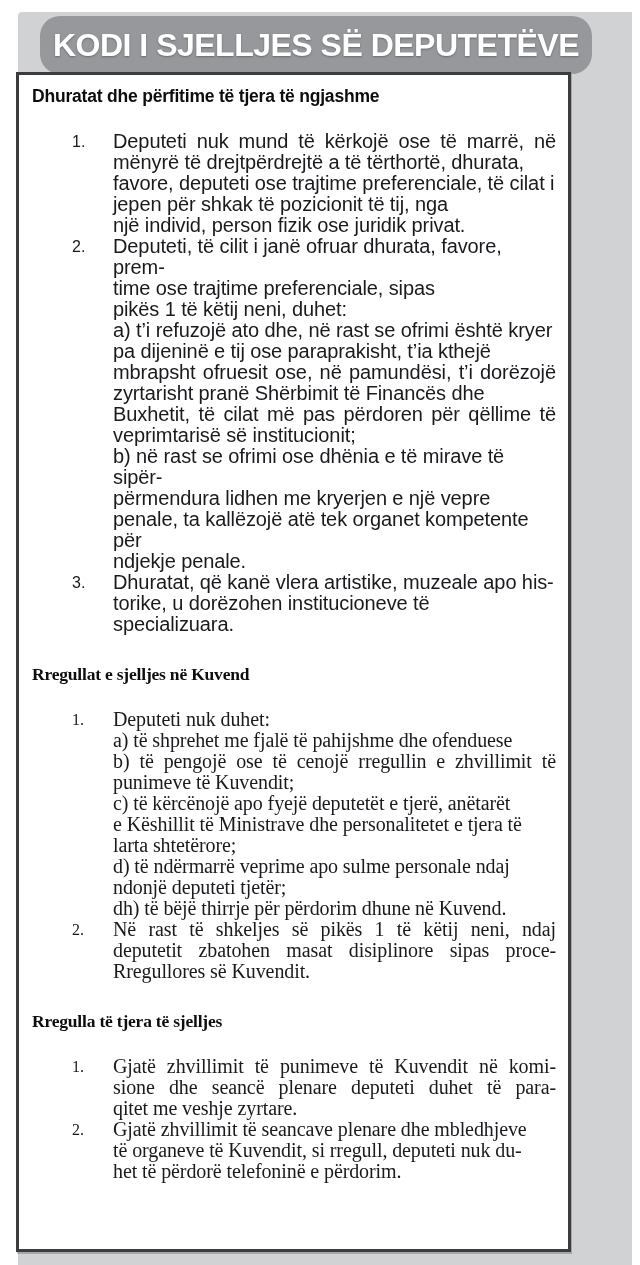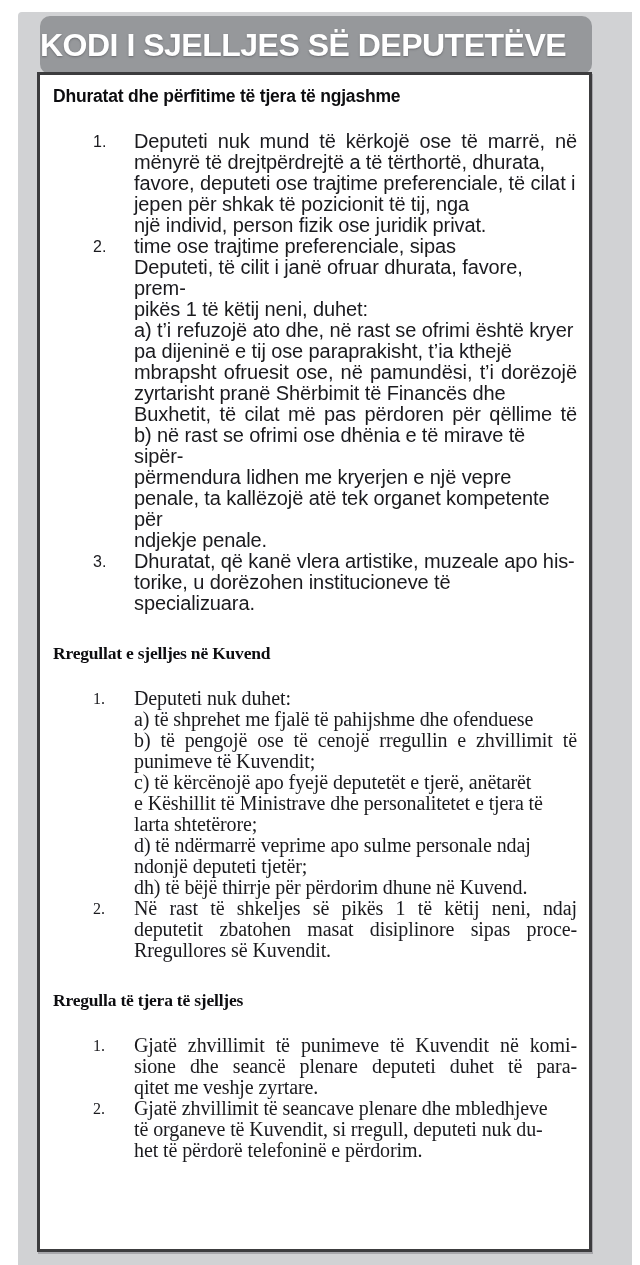--- a/index.html
+++ b/index.html
@@ -22,32 +22,32 @@
   .page-bg{
     position:absolute; left:18px; top:12px;
     width:614px; height:1253px;
     background:var(--panel-bg);
     border-top-left-radius:4px;
   }
   .banner{
     position:absolute; left:40px; top:16px;
     width:552px; height:58px;
     background:var(--banner-bg);
-    border-radius:10px;
-    display:flex; align-items:center; 
+    border-radius:20px;
+    display:flex; align-items:center; justify-content:center;
   }
   .banner-title{
     color:var(--banner-text);
     font-size:32px; font-weight:bold;
     letter-spacing:-0.5px;
     white-space:nowrap;
     text-shadow:0 1px 2px rgba(70,70,75,.55);
   }
   .content-box{
-    position:absolute; left:37px; top:72px;
+    position:absolute; left:16px; top:72px;
     width:555px; height:1180px;
     background:#ffffff;
     border:3px solid var(--box-border);
     box-shadow:1px 2px 0 rgba(90,90,95,.35);
     padding:10px 12px 16px 13px;
     overflow:hidden;
   }
   .section-heading{
     font-size:17.5px; font-weight:bold;
     color:#0d0d10; letter-spacing:-0.2px;
@@ -92,28 +92,29 @@
                 <div class="line just">Deputeti nuk mund të kërkojë ose të marrë, në</div>
                 <div class="line">mënyrë të drejtpërdrejtë a të tërthortë, dhurata,</div>
                 <div class="line">favore, deputeti ose trajtime preferenciale, të cilat i</div>
                 <div class="line">jepen për shkak të pozicionit të tij, nga</div>
                 <div class="line">një individ, person fizik ose juridik privat.</div>
               </div>
             </div>
             <div class="item">
               <div class="num">2.</div>
               <div class="body">
+                <div class="line">Deputeti, të cilit i janë ofruar dhurata, favore, prem-</div>
                 <div class="line">time ose trajtime preferenciale, sipas</div>
-                <div class="line">Deputeti, të cilit i janë ofruar dhurata, favore, prem-</div>
                 <div class="line">pikës 1 të këtij neni, duhet:</div>
                 <div class="line">a) t’i refuzojë ato dhe, në rast se ofrimi është kryer</div>
                 <div class="line">pa dijeninë e tij ose paraprakisht, t’ia kthejë</div>
                 <div class="line just">mbrapsht ofruesit ose, në pamundësi, t’i dorëzojë</div>
                 <div class="line">zyrtarisht pranë Shërbimit të Financës dhe</div>
                 <div class="line just">Buxhetit, të cilat më pas përdoren për qëllime të</div>
+                <div class="line">veprimtarisë së institucionit;</div>
                 <div class="line">b) në rast se ofrimi ose dhënia e të mirave të sipër-</div>
                 <div class="line">përmendura lidhen me kryerjen e një vepre</div>
                 <div class="line">penale, ta kallëzojë atë tek organet kompetente për</div>
                 <div class="line">ndjekje penale.</div>
               </div>
             </div>
             <div class="item">
               <div class="num">3.</div>
               <div class="body">
                 <div class="line">Dhuratat, që kanë vlera artistike, muzeale apo his-</div>

